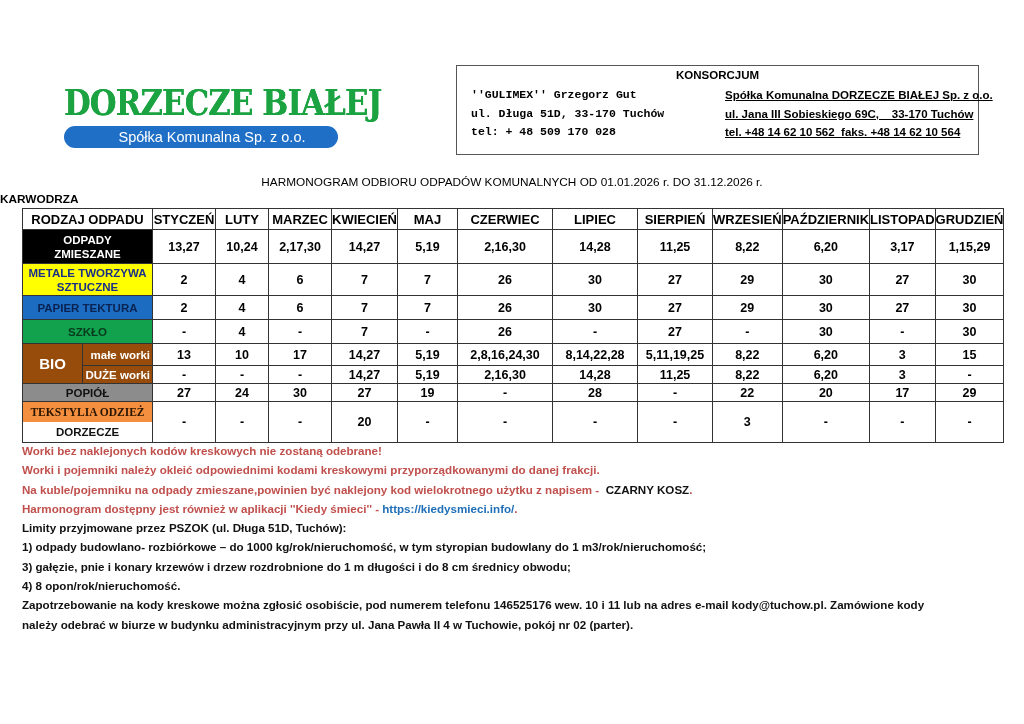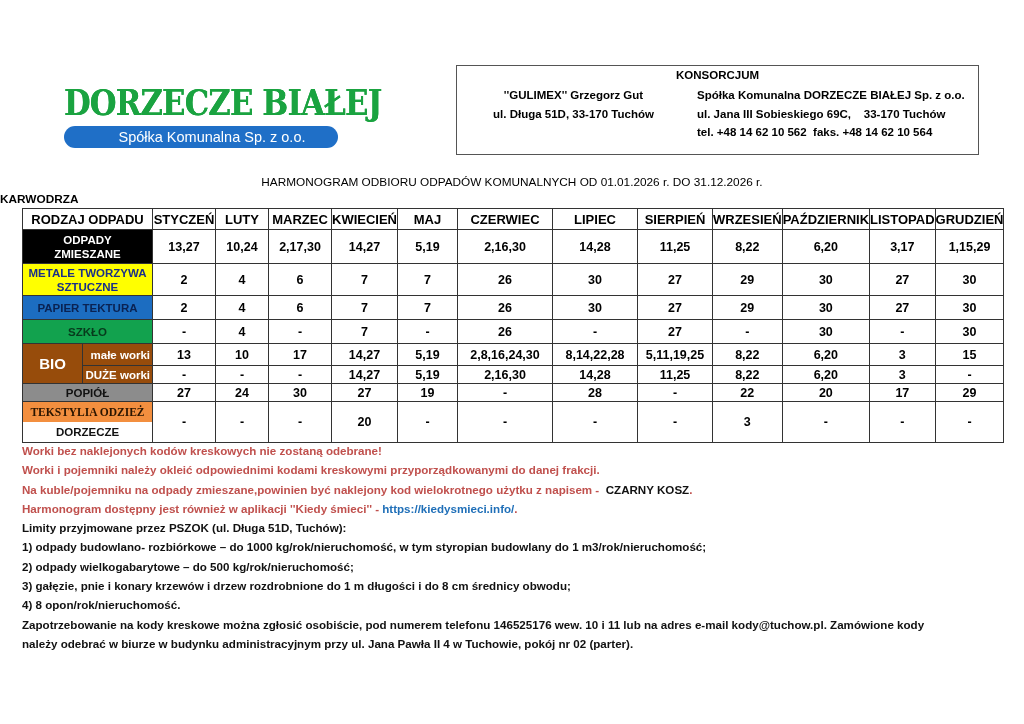--- a/index.html
+++ b/index.html
@@ -14,22 +14,22 @@
                 text-shadow:0 0 0.6px #1aa340; }
   .logo-bar { margin-top:4px; margin-left:0; width:252px; height:22px; background:#1f6fc7;
               border-radius:11px; color:#fff; font-size:14.5px; line-height:22px;
               text-align:center;padding-left:22px; }
 
   
   .kons { position:absolute; left:456px; top:65px; width:523px; height:90px;
           border:1.5px solid #555; box-sizing:border-box; font-size:11.5px; font-weight:bold; }
   .kons-title { position:absolute; left:0; right:0; top:3px; text-align:center; }
   .kons-col { position:absolute; top:20px; line-height:18.5px; }
-  .kons-left { left:14px; width:205px; text-align:center; }
-  .kons-right { left:240px; width:270px; }
+  .kons-left { left:14px; width:205px; text-align:left;font-family:Liberation Mono, monospace; }
+  .kons-right { left:268px; width:270px;text-decoration:underline; }
 
   
   .h1 { position:absolute; left:0; width:1024px; top:175px; text-align:center; font-size:11.8px; }
   .h2 { position:absolute; left:0; width:1024px; top:192px; text-align:left; font-size:11.8px; font-weight:bold; }
 
   
   table.sched { position:absolute; left:22px; top:208px; border-collapse:collapse;
                 font-size:12px; table-layout:fixed; }
   table.sched td { border:1.3px solid #333; text-align:center; vertical-align:middle;
                    padding:0; overflow:hidden; white-space:nowrap; }
@@ -58,20 +58,21 @@
 <div class="logo">
   <div class="logo-title">DORZECZE BIAŁEJ</div>
   <div class="logo-bar">Spółka Komunalna Sp. z o.o.</div>
 </div>
 
 <div class="kons">
   <div class="kons-title">KONSORCJUM</div>
   <div class="kons-col kons-left">
     <div>''GULIMEX'' Grzegorz Gut</div>
     <div>ul. Długa 51D, 33-170 Tuchów</div>
+    <div>tel: + 48 509 170 028</div>
   </div>
   <div class="kons-col kons-right">
     <div>Spółka Komunalna DORZECZE BIAŁEJ Sp. z o.o.</div>
     <div style="white-space:pre;">ul. Jana III Sobieskiego 69C,    33-170 Tuchów</div>
     <div style="white-space:pre;">tel. +48 14 62 10 562  faks. +48 14 62 10 564</div>
   </div>
 </div>
 
 <div class="h1">HARMONOGRAM ODBIORU ODPADÓW KOMUNALNYCH OD 01.01.2026 r. DO 31.12.2026 r.</div>
 <div class="h2">KARWODRZA</div>
@@ -255,18 +256,17 @@
   <p class="red">Worki bez naklejonych kodów kreskowych nie zostaną odebrane!</p>
   <p class="red">Worki i pojemniki należy okleić odpowiednimi kodami kreskowymi przyporządkowanymi do danej frakcji.</p>
   <p>
     <span class="red" style="white-space:pre;">Na kuble/pojemniku na odpady zmieszane,powinien być naklejony kod wielokrotnego użytku z napisem -  </span><span class="blk">CZARNY KOSZ</span><span class="red">.</span>
   </p>
   <p>
     <span class="red">Harmonogram dostępny jest również w aplikacji ''Kiedy śmieci'' - </span><span class="link">https://kiedysmieci.info/</span><span class="red">.</span>
   </p>
   <p class="blk">Limity przyjmowane przez PSZOK (ul. Długa 51D, Tuchów):</p>
   <p class="blk">1) odpady budowlano- rozbiórkowe – do 1000 kg/rok/nieruchomość, w tym styropian budowlany do 1 m3/rok/nieruchomość;</p>
-  <p class="blk">2) odpady wielkogabarytowe – do 500 kg/rok/nieruchomość;</p>
   <p class="blk">3) gałęzie, pnie i konary krzewów i drzew rozdrobnione do 1 m długości i do 8 cm średnicy obwodu;</p>
   <p class="blk">4) 8 opon/rok/nieruchomość.</p>
   <p class="blk">Zapotrzebowanie na kody kreskowe można zgłosić osobiście, pod numerem telefonu 146525176 wew. 10 i 11 lub na adres e-mail kody@tuchow.pl. Zamówione kody</p>
   <p class="blk">należy odebrać w biurze w budynku administracyjnym przy ul. Jana Pawła II 4 w Tuchowie, pokój nr 02 (parter).</p>
 </div>
 
 </body></html>

